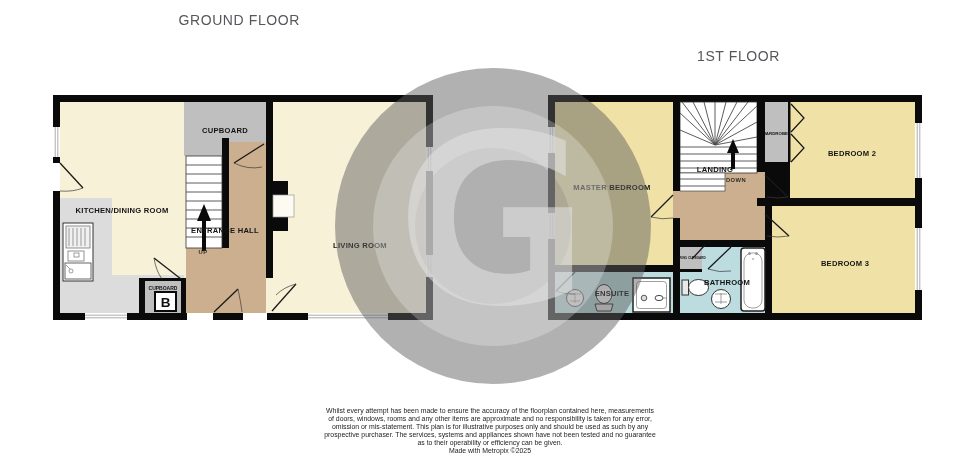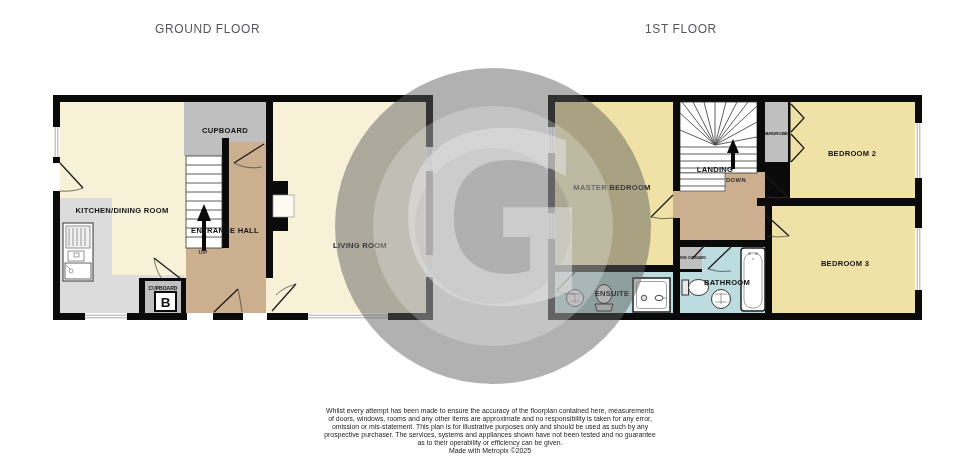--- a/index.html
+++ b/index.html
@@ -1,20 +1,20 @@
 <!DOCTYPE html>
 <html><head>
 <meta charset="utf-8">
 <style>
   html,body{margin:0;padding:0;background:#ffffff;}
   .canvas{position:relative;width:980px;height:457px;background:#ffffff;overflow:hidden;
           font-family:"Liberation Sans",sans-serif;}
-  .floor-title{position:absolute;top:22px;font-size:12px;letter-spacing:.6px;color:#55575B;text-align:left;}
+  .floor-title{position:absolute;top:12px;font-size:14px;letter-spacing:.6px;color:#55575B;text-align:right;}
   #title-gf{left:155px;width:145px;}
-  #title-ff{left:645px;width:135px;}
+  #title-ff{left:645px;width:135px;margin-top:36px;}
   .plan{position:absolute;}
   
   .wm{position:absolute;border-radius:50%;pointer-events:none;z-index:5;}
   .wm-outer{left:335px;top:68px;width:316px;height:316px;background:rgba(92,92,92,0.48);}
   .wm-mid{left:373px;top:106px;width:240px;height:240px;background:rgba(255,255,255,0.25);}
   .wm-inner{left:415px;top:148px;width:156px;height:156px;background:rgba(100,100,100,0.20);}
   .wm-letter{position:absolute;left:335px;top:58px;width:316px;height:326px;display:flex;
              align-items:center;justify-content:center;z-index:6;pointer-events:none;
              font-family:"DejaVu Sans",sans-serif;font-weight:bold;font-size:235px;
              color:rgba(228,228,228,0.55);line-height:1;}

